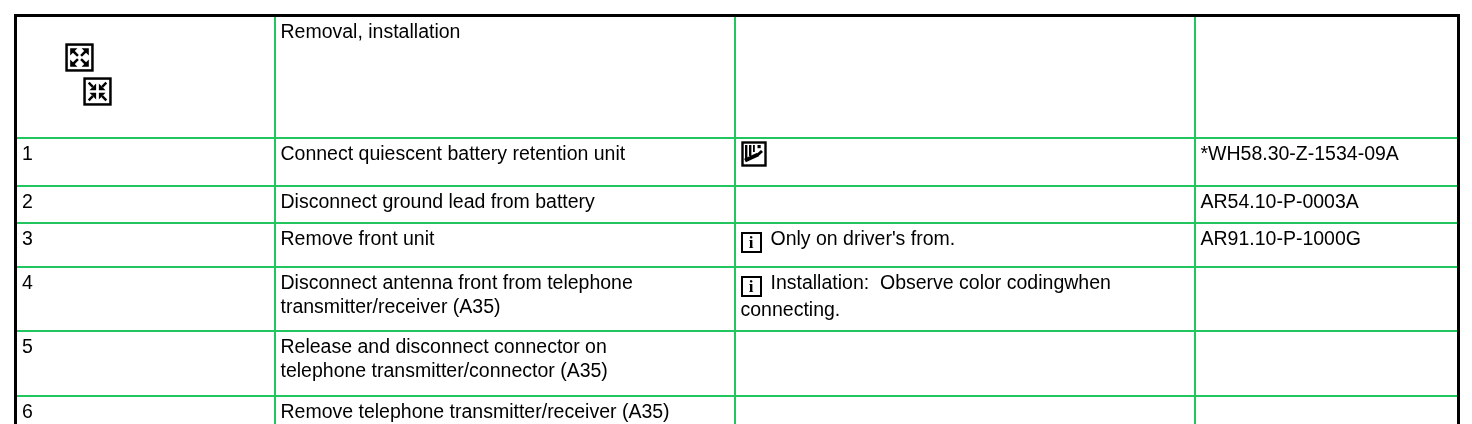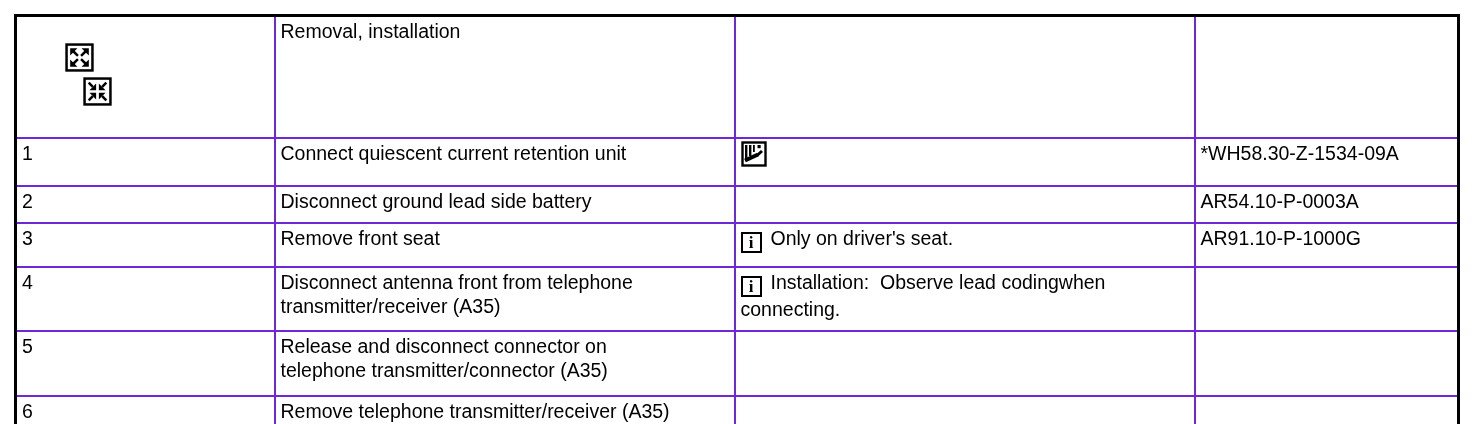--- a/index.html
+++ b/index.html
@@ -19,21 +19,21 @@
   table.proc {
     position: absolute;
     left: 14px;
     top: 14px;
     width: 1443px;
     border-collapse: collapse;
     table-layout: fixed;
     border: 3px solid #000000;
   }
   table.proc td {
-    border: 2px solid #6d28d9;
+    border: 2px solid #22c55e;
     vertical-align: top;
     padding: 2px 4px 2px 5px;
     font-size: 19.5px;
     line-height: 24px;
     white-space: pre-wrap;
     overflow: hidden;
   }
   tr.rh { height: 40px; }
   tr.r1 { height: 48px; }
   tr.r2 { height: 37px; }
@@ -103,52 +103,52 @@
                 <line x1="22.5" y1="22.5" x2="18.5" y2="18.5" stroke="#000" stroke-width="2.4"></line>
               </svg></span>
       </td>
       <td>Removal, installation</td>
       <td></td>
       <td></td>
     </tr>
 
     <tr class="r1">
       <td>1</td>
-      <td>Connect quiescent current retention unit</td>
+      <td>Connect quiescent battery retention unit</td>
       <td class="note-cell"><span class="sq-icon tool-icon"><svg width="26" height="26" viewBox="0 0 26 26">
                 <rect x="1.5" y="1.5" width="23" height="23" fill="#fff" stroke="#000" stroke-width="2.4"></rect>
                 <rect x="4" y="4" width="2.4" height="14" fill="#000"></rect>
                 <rect x="8" y="4" width="2.4" height="11" fill="#000"></rect>
                 <rect x="12" y="4" width="1.8" height="7" fill="#000"></rect>
                 <rect x="16.5" y="4" width="3.2" height="3.2" fill="#000"></rect>
                 <line x1="4" y1="19.5" x2="17" y2="13.5" stroke="#000" stroke-width="4"></line>
                 <line x1="16" y1="14.5" x2="21" y2="10" stroke="#000" stroke-width="3"></line>
               </svg></span><span></span></td>
       <td>*WH58.30-Z-1534-09A</td>
     </tr>
 
     <tr class="r2">
       <td>2</td>
-      <td>Disconnect ground lead side battery</td>
+      <td>Disconnect ground lead from battery</td>
       <td class="note-cell"><span></span></td>
       <td>AR54.10-P-0003A</td>
     </tr>
 
     <tr class="r3">
       <td>3</td>
-      <td>Remove front seat</td>
-      <td class="note-cell"><span class="info-icon">i</span><span>Only on driver's seat.</span></td>
+      <td>Remove front unit</td>
+      <td class="note-cell"><span class="info-icon">i</span><span>Only on driver's from.</span></td>
       <td>AR91.10-P-1000G</td>
     </tr>
 
     <tr class="r4">
       <td>4</td>
       <td>Disconnect antenna front from telephone
 transmitter/receiver (A35)</td>
-      <td class="note-cell"><span class="info-icon">i</span><span>Installation:  Observe lead codingwhen
+      <td class="note-cell"><span class="info-icon">i</span><span>Installation:  Observe color codingwhen
 connecting.</span></td>
       <td></td>
     </tr>
 
     <tr class="r5">
       <td>5</td>
       <td>Release and disconnect connector on
 telephone transmitter/connector (A35)</td>
       <td class="note-cell"><span></span></td>
       <td></td>

